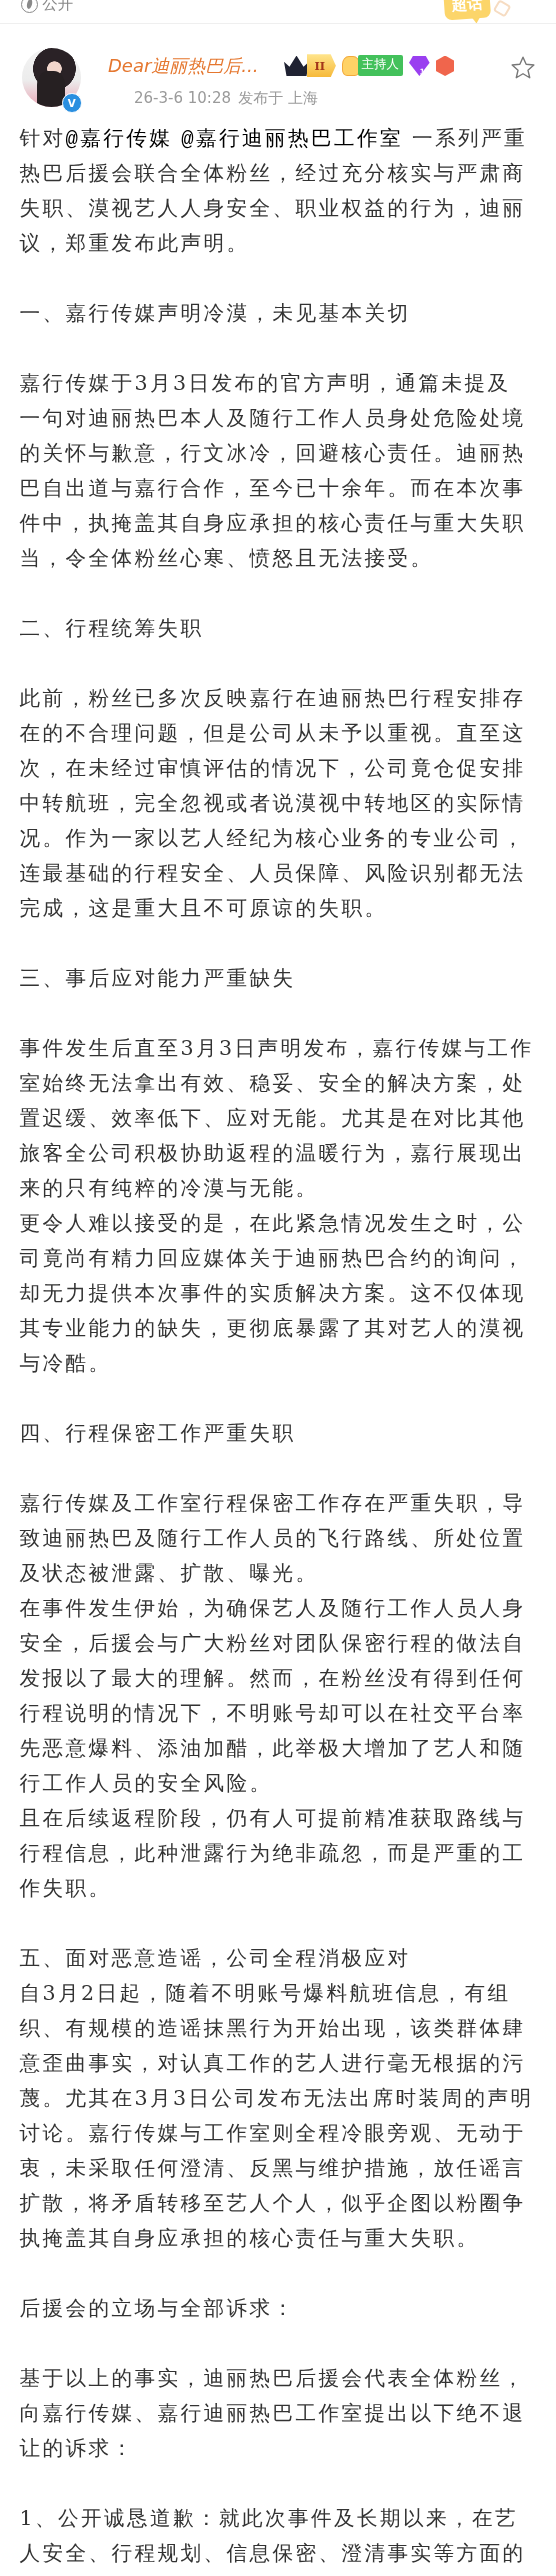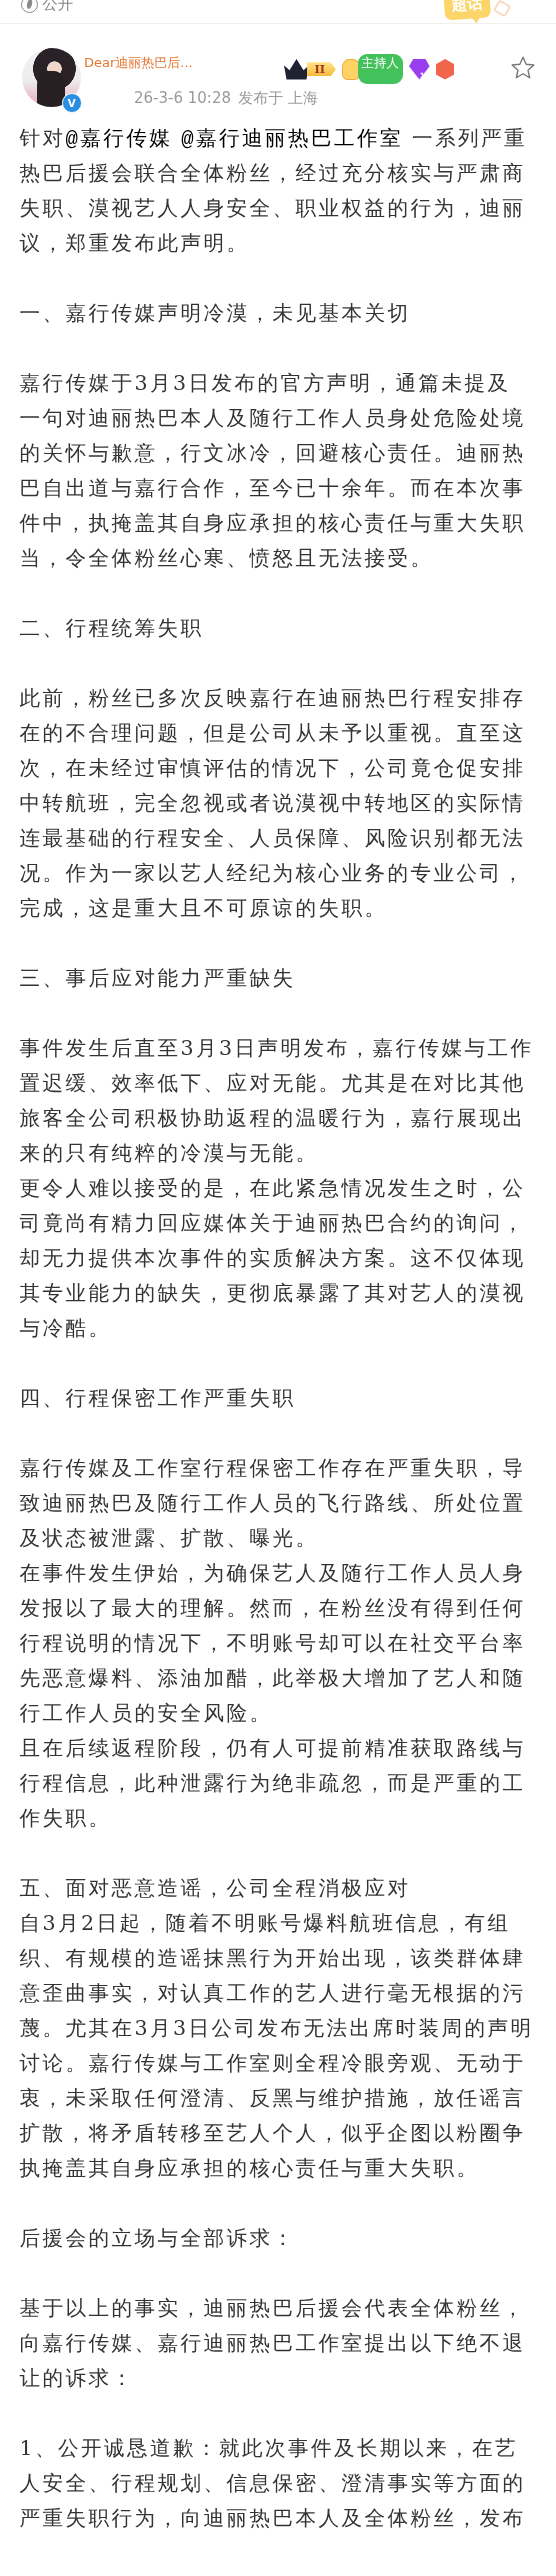--- a/index.html
+++ b/index.html
@@ -13,28 +13,28 @@
   .chaohua-badge { position: absolute; left: 444px; top: -15.5px; width: 46px; height: 34px; background: #fcd56a; border-radius: 7.2px; color: #fff; font-size: 15.5px; font-weight: bold; display: flex; align-items: flex-end; justify-content: center; padding-bottom: 4.1px; transform: rotate(-4deg); }
   .chaohua-badge::after { content: ""; position: absolute; bottom: -5.2px; left: 27px; border-left: 4.1px solid transparent; border-right: 4.1px solid transparent; border-top: 6.2px solid #fcd56a; }
   .chaohua-deco { position: absolute; left: 495px; top: 2.1px; width: 14.4px; height: 13.4px; border: 2.1px solid #f6dcc2; border-radius: 3.1px; transform: rotate(30deg); }
   .divider { position: absolute; left: 0; top: 23px; width: 556px; height: 1px; background: #efefef; }
 
   .header { position: absolute; left: 0; top: 45px; width: 556px; height: 67px; }
   .avatar { position: absolute; left: 21.6px; top: 2.6px; width: 59px; height: 59px; border-radius: 50%; overflow: hidden;
     background: radial-gradient(circle at 55% 35%, #f1d6cc 0 14%, #2a2226 15% 42%, transparent 43%), linear-gradient(180deg, #f4f4f4 0%, #ececec 55%, #e9a7b6 100%); }
   .avatar::after { content: ""; position: absolute; left: 15.5px; top: 23px; width: 28px; height: 36px; background: #262022; border-radius: 40% 40% 10% 10%; }
   .verified-badge { position: absolute; left: 62px; top: 48px; width: 19.6px; height: 19.6px; border-radius: 50%; background: #2a8fe0; border: 1.5px solid #fff; color: #fff; font-size: 10.3px; font-weight: bold; display: flex; align-items: center; justify-content: center; }
-  .username { position: absolute; left: 84px; top: 9.3px; color: #e5772f; font-size: 13px; white-space: nowrap; }
+  .username { position: absolute; left: 108px; top: 9.3px; color: #e5772f; font-size: 18px; white-space: nowrap; font-style: italic; }
   .badges { position: absolute; left: 284px; top: 9.3px; display: flex; align-items: center; gap: 6.2px; }
   .crown-badge { display: flex; align-items: center; }
   .crown-icon { width: 25px; height: 20.6px; background: #1f2232; clip-path: polygon(0 30%, 22% 55%, 50% 0, 78% 55%, 100% 30%, 90% 100%, 10% 100%); position: relative; }
-  .crown-level { height: 14px; min-width: 29px; background: linear-gradient(180deg, #ffe58c, #f6b93a); color: #a3361a; font-weight: bold; font-size: 11.3px; display: flex; align-items: center; justify-content: center; padding: 0 7.2px 0 4.1px; clip-path: polygon(0 0, 82% 0, 100% 50%, 82% 100%, 0 100%); margin-left: -2.1px; font-family: "DejaVu Serif", serif; }
+  .crown-level { height: 23px; min-width: 29px; background: linear-gradient(180deg, #ffe58c, #f6b93a); color: #a3361a; font-weight: bold; font-size: 11.3px; display: flex; align-items: center; justify-content: center; padding: 0 7.2px 0 4.1px; clip-path: polygon(0 0, 82% 0, 100% 50%, 82% 100%, 0 100%); margin-left: -2.1px; font-family: "DejaVu Serif", serif; }
   .host-badge { display: flex; align-items: center; }
   .host-mascot { width: 17.5px; height: 20.6px; background: #ffd266; border-radius: 40% 40% 30% 30%; border: 1px solid #f2a93b; }
-  .host-label { background: #43c15b; color: #fff; font-size: 12.4px; height: 30px; line-height: 18.5px; padding: 0 4.1px; border-radius: 9px; margin-left: -2.1px; }
+  .host-label { background: #43c15b; color: #fff; font-size: 12.4px; height: 21px; line-height: 18.5px; padding: 0 4.1px; border-radius: 2px; margin-left: -2.1px; }
   .diamond-badge { width: 20.6px; height: 20.6px; background: #9a3ff0; clip-path: polygon(20% 0, 80% 0, 100% 35%, 50% 100%, 0 35%); position: relative; }
   .diamond-num { position: absolute; right: 0; bottom: 0; font-size: 7.2px; color: #fff; font-weight: bold; }
   .medal-badge { width: 18.5px; height: 20.6px; background: #f0654c; clip-path: polygon(50% 0, 100% 25%, 100% 75%, 50% 100%, 0 75%, 0 25%); }
   .favorite-star { position: absolute; left: 510px; top: 10.3px; width: 26px; height: 26px; }
   .meta { position: absolute; left: 100px; top: 44px; color: #9a9a9a; font-size: 15px; white-space: nowrap; display: flex; gap: 7.2px; margin-left: 34px; }
 
   .post-body { position: absolute; left: 19.6px; top: 121px; width: 520px; }
   .line { height: 35px; line-height: 35px; font-size: 20.6px; letter-spacing: 2.4px; color: #333333; white-space: nowrap; font-family: "DejaVu Serif", "Liberation Serif", serif; }
   .mention { color: #000000; font-family: Liberation Mono, monospace; }
 </style>
@@ -92,42 +92,44 @@
     <div class="line">巴自出道与嘉行合作，至今已十余年。而在本次事</div>
     <div class="line">件中，执掩盖其自身应承担的核心责任与重大失职</div>
     <div class="line">当，令全体粉丝心寒、愤怒且无法接受。</div>
     <div class="line">&nbsp;</div>
     <div class="line">二、行程统筹失职</div>
     <div class="line">&nbsp;</div>
     <div class="line">此前，粉丝已多次反映嘉行在迪丽热巴行程安排存</div>
     <div class="line">在的不合理问题，但是公司从未予以重视。直至这</div>
     <div class="line">次，在未经过审慎评估的情况下，公司竟仓促安排</div>
     <div class="line">中转航班，完全忽视或者说漠视中转地区的实际情</div>
+    <div class="line">况。作为一家以艺人经纪为核心业务的专业公司，</div>
     <div class="line">连最基础的行程安全、人员保障、风险识别都无法</div>
-    <div class="line">况。作为一家以艺人经纪为核心业务的专业公司，</div>
     <div class="line">完成，这是重大且不可原谅的失职。</div>
     <div class="line">&nbsp;</div>
     <div class="line">三、事后应对能力严重缺失</div>
     <div class="line">&nbsp;</div>
     <div class="line">事件发生后直至3月3日声明发布，嘉行传媒与工作</div>
+    <div class="line">室始终无法拿出有效、稳妥、安全的解决方案，处</div>
     <div class="line">置迟缓、效率低下、应对无能。尤其是在对比其他</div>
     <div class="line">旅客全公司积极协助返程的温暖行为，嘉行展现出</div>
     <div class="line">来的只有纯粹的冷漠与无能。</div>
     <div class="line">更令人难以接受的是，在此紧急情况发生之时，公</div>
     <div class="line">司竟尚有精力回应媒体关于迪丽热巴合约的询问，</div>
     <div class="line">却无力提供本次事件的实质解决方案。这不仅体现</div>
     <div class="line">其专业能力的缺失，更彻底暴露了其对艺人的漠视</div>
     <div class="line">与冷酷。</div>
     <div class="line">&nbsp;</div>
     <div class="line">四、行程保密工作严重失职</div>
     <div class="line">&nbsp;</div>
     <div class="line">嘉行传媒及工作室行程保密工作存在严重失职，导</div>
     <div class="line">致迪丽热巴及随行工作人员的飞行路线、所处位置</div>
     <div class="line">及状态被泄露、扩散、曝光。</div>
     <div class="line">在事件发生伊始，为确保艺人及随行工作人员人身</div>
+    <div class="line">安全，后援会与广大粉丝对团队保密行程的做法自</div>
     <div class="line">发报以了最大的理解。然而，在粉丝没有得到任何</div>
     <div class="line">行程说明的情况下，不明账号却可以在社交平台率</div>
     <div class="line">先恶意爆料、添油加醋，此举极大增加了艺人和随</div>
     <div class="line">行工作人员的安全风险。</div>
     <div class="line">且在后续返程阶段，仍有人可提前精准获取路线与</div>
     <div class="line">行程信息，此种泄露行为绝非疏忽，而是严重的工</div>
     <div class="line">作失职。</div>
     <div class="line">&nbsp;</div>
     <div class="line">五、面对恶意造谣，公司全程消极应对</div>
     <div class="line">自3月2日起，随着不明账号爆料航班信息，有组</div>

